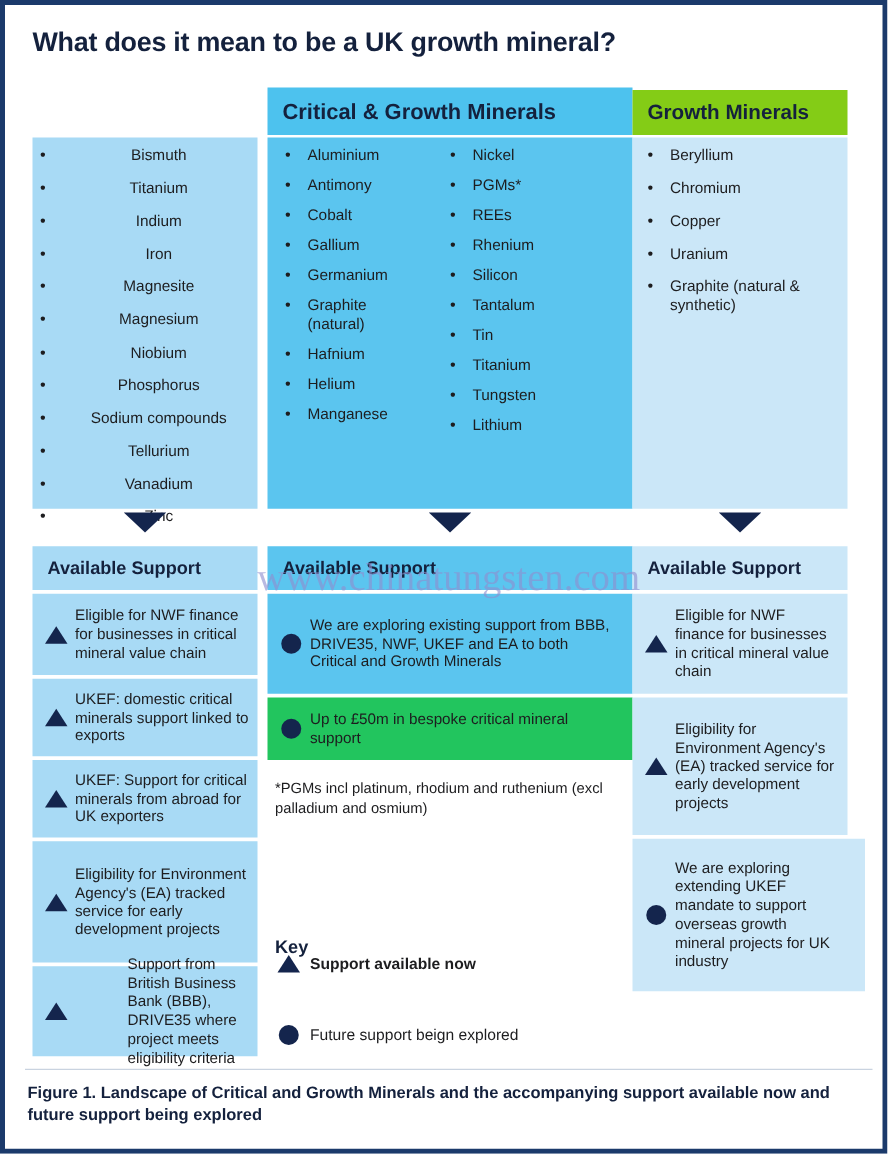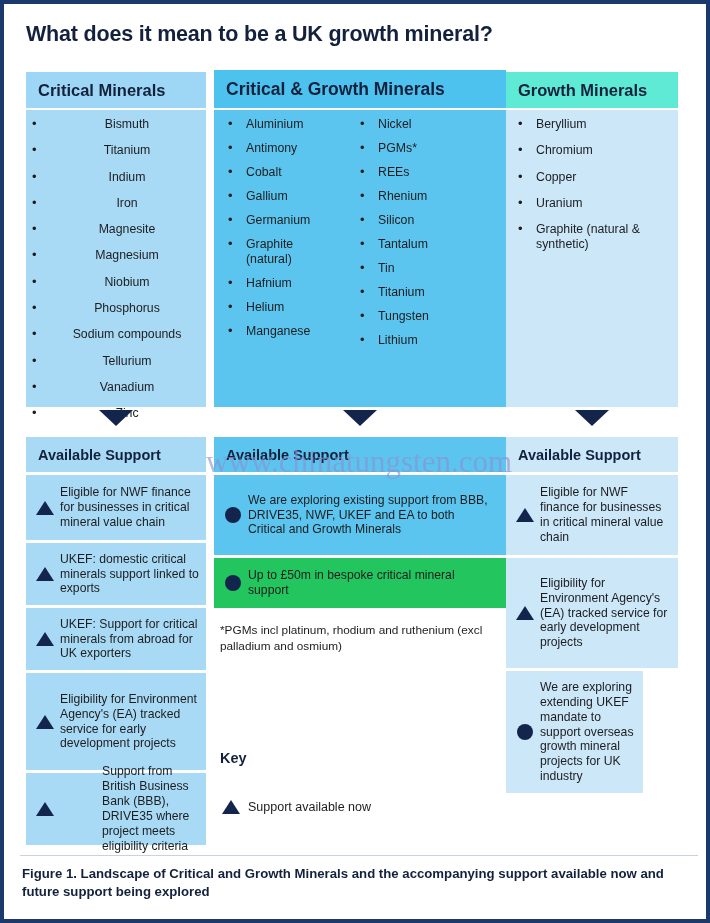--- a/index.html
+++ b/index.html
@@ -173,21 +173,20 @@
     font-family: "Liberation Sans", sans-serif;
   }
 </style>
 </head>
 <body>
 
 <div id="figure">
 
   <h1 id="title">What does it mean to be a UK growth mineral?</h1>
 
-  <div class="col-header" style="left:22px; top:68px; width:180px; height:36px; background:#9ed7f5;">Critical Minerals</div>
   <div class="panel" style="left:22px; top:106px; width:180px; height:297px; background:#a8daf5;"></div>
   <ul class="mineral-list" style="left:24px; top:113px; width:176px;text-align:center;">
     <li style="margin-bottom:11.8px">Bismuth</li>
     <li style="margin-bottom:11.8px">Titanium</li>
     <li style="margin-bottom:11.8px">Indium</li>
     <li style="margin-bottom:11.8px">Iron</li>
     <li style="margin-bottom:11.8px">Magnesite</li>
     <li style="margin-bottom:11.8px">Magnesium</li>
     <li style="margin-bottom:11.8px">Niobium</li>
     <li style="margin-bottom:11.8px">Phosphorus</li>
@@ -216,21 +215,21 @@
     <li style="margin-bottom:9.5px">Antimony</li>
     <li style="margin-bottom:9.5px">Cobalt</li>
     <li style="margin-bottom:9.5px">Gallium</li>
     <li style="margin-bottom:9.5px">Germanium</li>
     <li style="margin-bottom:9.5px; width:82px;">Graphite (natural)</li>
     <li style="margin-bottom:9.5px">Hafnium</li>
     <li style="margin-bottom:9.5px">Helium</li>
     <li>Manganese</li>
   </ul>
 
-  <div class="col-header" style="left:502px; top:68px; width:172px; height:36px; background:#5eead4;">Growth Minerals</div>
+  <div class="col-header" style="left:502px; top:68px; width:172px; height:36px; background:#84cc16;">Growth Minerals</div>
   <div class="panel" style="left:502px; top:106px; width:172px; height:297px; background:#cbe7f8;"></div>
   <ul class="mineral-list" style="left:510px; top:113px; width:164px;">
     <li style="margin-bottom:11.8px">Beryllium</li>
     <li style="margin-bottom:11.8px">Chromium</li>
     <li style="margin-bottom:11.8px">Copper</li>
     <li style="margin-bottom:11.8px">Uranium</li>
     <li style="width:128px;">Graphite (natural &amp; synthetic)</li>
   </ul>
 
   <div class="arrow-down" style="left:95px; top:406px;"></div>
@@ -294,33 +293,39 @@
         <span class="tri"></span>
       </span>
     <span class="txt" style="width:128px;">Eligible for NWF finance for businesses in critical mineral value chain</span>
   </div>
   <div class="support-item" style="left:502px; top:554px; width:172px; height:110px; background:#cbe7f8;">
     <span class="marker">
         <span class="tri"></span>
       </span>
     <span class="txt" style="width:128px;">Eligibility for Environment Agency's (EA) tracked service for early development projects</span>
   </div>
-  <div class="support-item" style="left:502px; top:667px; width:137px; height:122px; background:#cbe7f8;">
+  <div class="support-item" style="left:502px; top:667px; width:186px; height:122px; background:#cbe7f8;">
     <span class="marker">
         <span class="dot"></span>
       </span>
     <span class="txt" style="width:128px;">We are exploring extending UKEF mandate to support overseas growth mineral projects for UK industry</span>
   </div>
 
   <div id="key-title">Key</div>
-  <div class="key-row" style="top:796px;">
+  <div class="key-row" style="top:760px;font-weight:bold;">
     <span class="marker">
         <span class="tri"></span>
       </span>
     <span class="txt">Support available now</span>
+  </div>
+  <div class="key-row" style="top:816px;">
+    <span class="marker">
+        <span class="dot"></span>
+      </span>
+    <span class="txt">Future support beign explored</span>
   </div>
 
   <div id="caption-rule"></div>
   <div id="caption">Figure 1. Landscape of Critical and Growth Minerals and the accompanying support available now and future support being explored</div>
 
   <div id="watermark">www.chinatungsten.com</div>
 
 </div>
 
 </body></html>

